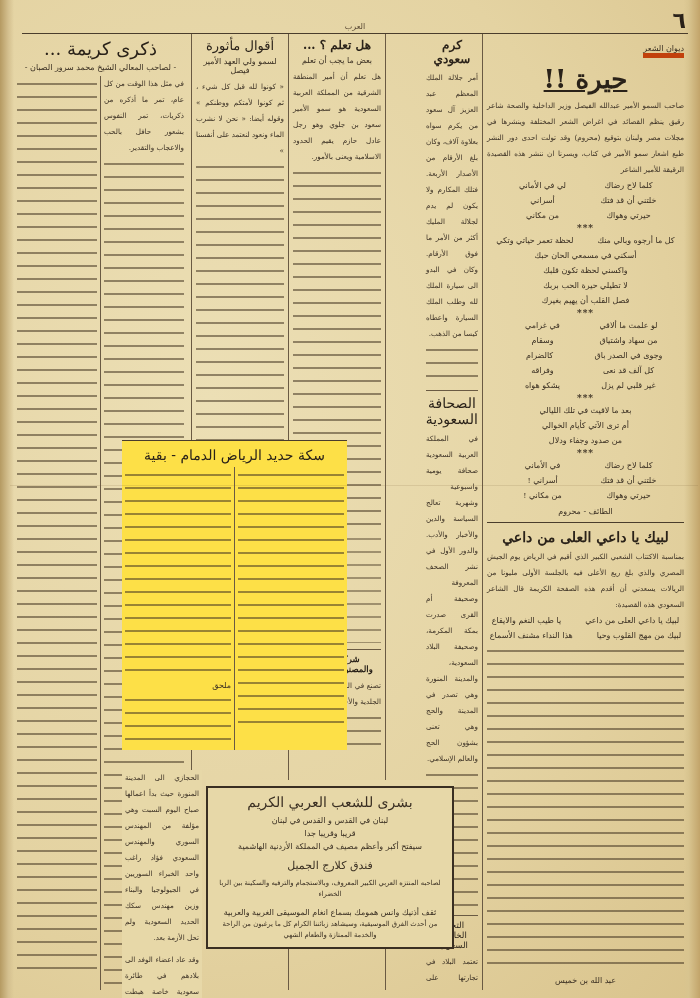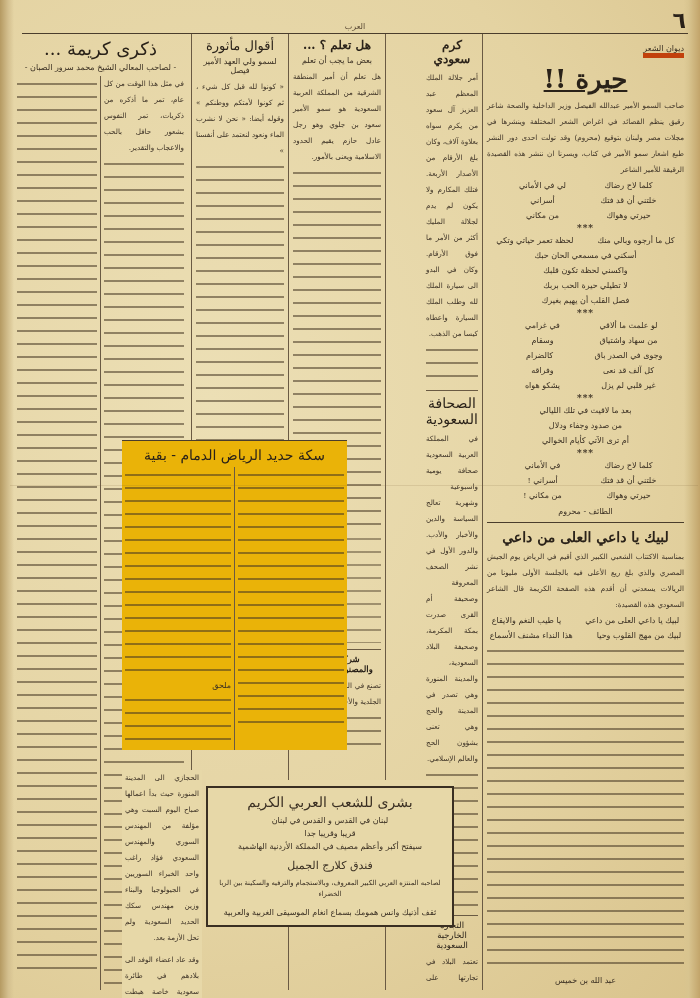--- a/index.html
+++ b/index.html
@@ -147,22 +147,22 @@
         <div class="verse">
             <span>كل آلف قد نعى</span>
             <span>وفراقه</span>
           </div>
         <div class="verse">
             <span>غير قلبي لم يزل</span>
             <span>يشكو هواه</span>
           </div>
         <div class="stars">***</div>
         <div class="verse-single">بعد ما لاقيت في تلك الليالي</div>
+        <div class="verse-single">أم ترى الآتي كأيام الخوالي</div>
         <div class="verse-single">من صدود وجفاء ودلال</div>
-        <div class="verse-single">أم ترى الآتي كأيام الخوالي</div>
         <div class="stars">***</div>
         <div class="verse">
             <span>كلما لاح رضاك</span>
             <span>في الأماني</span>
           </div>
         <div class="verse">
             <span>خلتني أن قد فتك</span>
             <span>أسراني !</span>
           </div>
         <div class="verse">
@@ -237,21 +237,21 @@
         <div>
           <div class="filler" style="height:900px"></div>
         </div>
       </div>
     </div>
 
     <div style="position:absolute; top:402px; right:303px; width:233px; background:transparent;">
     </div>
   </div>
 
-  <div style="position:absolute; top:440px; left:112px; width:225px; direction:rtl; background:#eab308; border-top:1.5px solid #4a3d2c; padding-top:4px;">
+  <div style="position:absolute; top:440px; left:112px; width:225px; direction:rtl; background:#fde047; border-top:1.5px solid #4a3d2c; padding-top:4px;">
     <div class="headline h-md">سكة حديد الرياض الدمام - بقية</div>
     <div class="split2">
       <div>
           <div class="filler" style="height:260px"></div>
         </div>
       <div>
         <div class="filler" style="height:206px"></div>
         <div class="sub" style="text-align:right">ملحق</div>
         <div class="filler" style="height:50px"></div>
       </div>
@@ -265,17 +265,18 @@
 
   <div style="position:absolute; top:780px; left:196px; width:248px; direction:rtl; background:#e7d8a8;">
     <div class="ad-box">
       <div class="ad-title">بشرى للشعب العربي الكريم</div>
       <div class="ad-line">لبنان في القدس و القدس في لبنان</div>
       <div class="ad-line">قريبا وقريبا جدا</div>
       <div class="ad-line">سيفتح أكبر وأعظم مصيف في المملكة الأردنية الهاشمية</div>
       <div class="ad-hotel">فندق كلارج الجميل</div>
       <div class="ad-small">لصاحبه المنتزه العربي الكبير المعروف، وبالاستجمام والترفيه والسكينة بين الربا الخضراء</div>
       <div class="ad-line" style="margin-top:6px">ثقف أذنيك وانس همومك بسماع انغام الموسيقى الغربية والعربية</div>
+      <div class="ad-small">من أحدث الفرق الموسيقية، وسيشاهد زبائننا الكرام كل ما يرغبون من الراحة والخدمة الممتازة والطعام الشهي</div>
     </div>
   </div>
 
   <div class="crease"></div>
 </div>
 
 </body></html>

